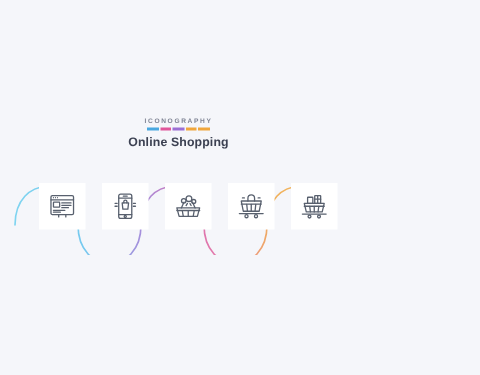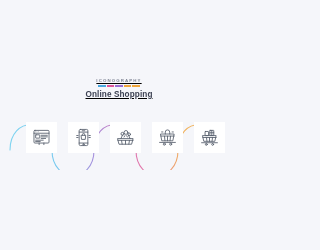--- a/index.html
+++ b/index.html
@@ -22,21 +22,20 @@
     height: 250px;
   }
 
   
   .header {
     position: absolute;
     left: 0;
     top: 78px;
     width: 238px;
     text-align: center;
-    text-decoration: underline;
   }
 
   .brand-label {
     font-size: 4.4px;
     letter-spacing: 1.1px;
     color: #7f8494;
     font-weight: 700;
     line-height: 6px;
     text-transform: uppercase;
     font-family: "Liberation Sans", sans-serif;

